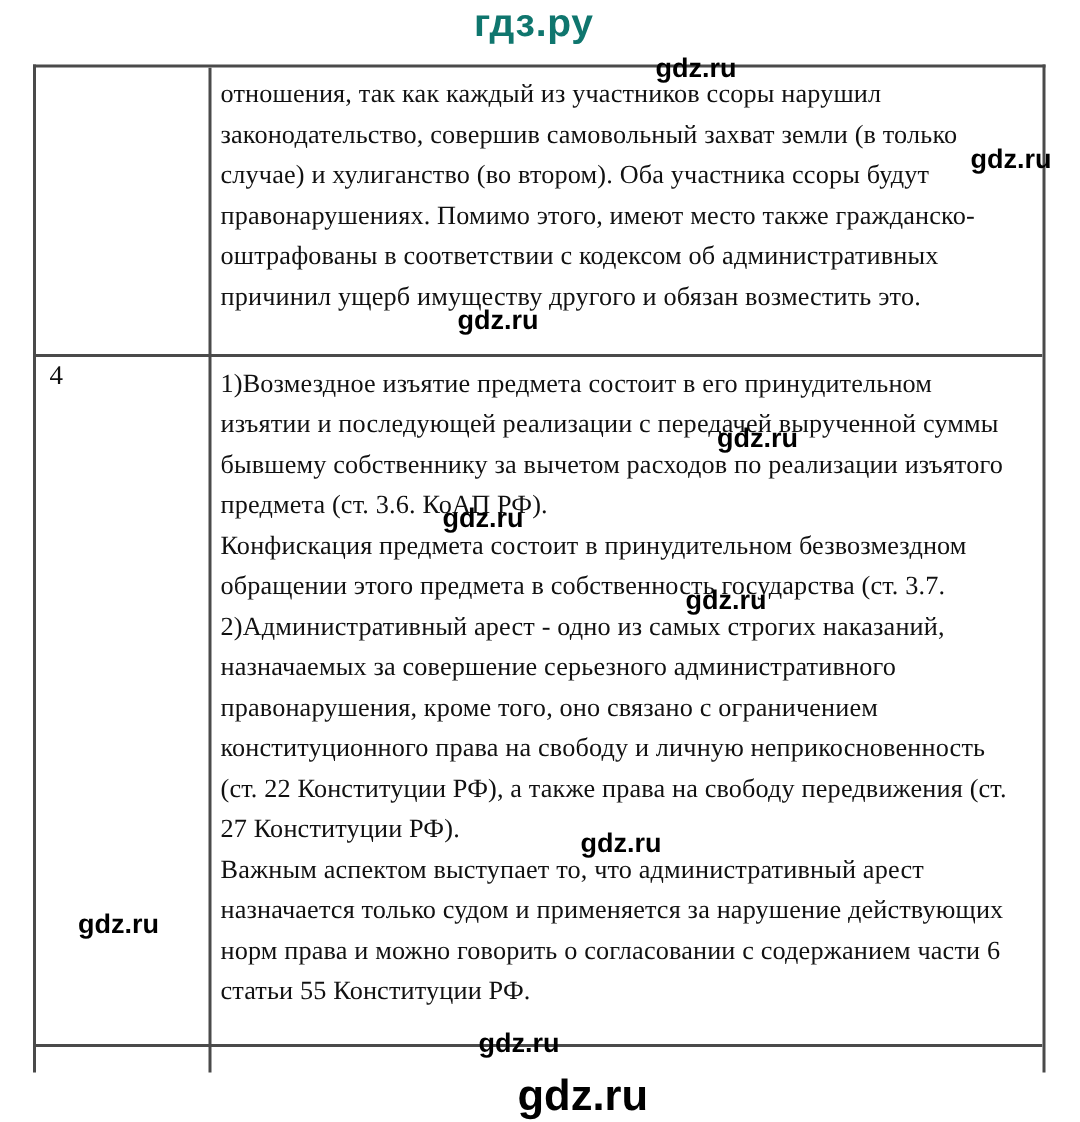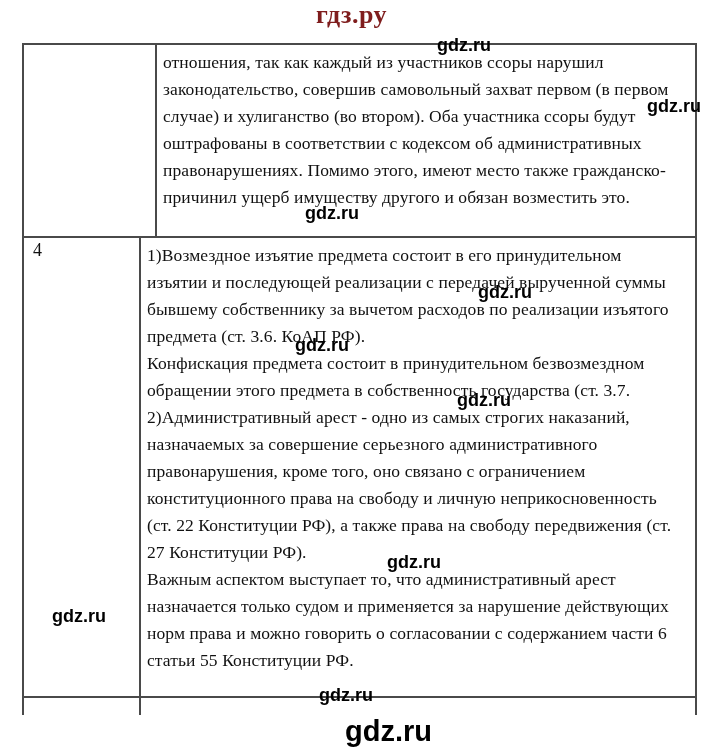--- a/index.html
+++ b/index.html
@@ -13,45 +13,45 @@
     height: 748px;
     background: #ffffff;
     overflow: hidden;
     font-family: "Liberation Serif", serif;
     color: #111111;
   }
   .site-title {
     position: absolute;
     left: 316px;
     top: 0px;
-    font-family: Liberation Serif, serif;
+    font-family: Liberation Sans, sans-serif;
     font-weight: bold;
     font-size: 26px;
-    color: #7f1d1d;
+    color: #0f766e;
     letter-spacing: 0.5px;
   }
   .answer-table {
     position: absolute;
     left: 22px;
     top: 43px;
     width: 675px;
     height: 672px;
     box-sizing: border-box;
     border: 2px solid #4a4a4a;
     border-bottom: none;
     overflow: hidden;
   }
   .t-row {
     display: flex;
     box-sizing: border-box;
   }
   .t-row + .t-row {
     border-top: 2px solid #4a4a4a;
   }
-  .row-1 { height: 191px; margin-left: 16px; }
+  .row-1 { height: 191px; }
   .row-2 { height: 460px; }
   .row-3 { height: 21px; }
   .cell-num {
     flex: 0 0 117px;
     width: 117px;
     box-sizing: border-box;
     border-right: 2px solid #4a4a4a;
     padding: 2px 0 0 9px;
     font-size: 18px;
     color: #111111;
@@ -94,24 +94,24 @@
 
 <div class="page">
 
   <div class="site-title">гдз.ру</div>
 
   <div class="answer-table">
     <div class="t-row row-1">
       <div class="cell-num"></div>
       <div class="cell-text">
           <div class="text-line">отношения, так как каждый из участников ссоры нарушил</div>
-          <div class="text-line">законодательство, совершив самовольный захват первом (в первом</div>
+          <div class="text-line">законодательство, совершив самовольный захват земли (в только</div>
           <div class="text-line">случае) и хулиганство (во втором). Оба участника ссоры будут</div>
+          <div class="text-line">правонарушениях. Помимо этого, имеют место также гражданско-</div>
           <div class="text-line">оштрафованы в соответствии с кодексом об административных</div>
-          <div class="text-line">правонарушениях. Помимо этого, имеют место также гражданско-</div>
           <div class="text-line">причинил ущерб имуществу другого и обязан возместить это.</div>
         </div>
     </div>
     <div class="t-row row-2">
       <div class="cell-num">4</div>
       <div class="cell-text">
           <div class="text-line">1)Возмездное изъятие предмета состоит в его принудительном</div>
           <div class="text-line">изъятии и последующей реализации с передачей вырученной суммы</div>
           <div class="text-line">бывшему собственнику за вычетом расходов по реализации изъятого</div>
           <div class="text-line">предмета (ст. 3.6. КоАП РФ).</div>

